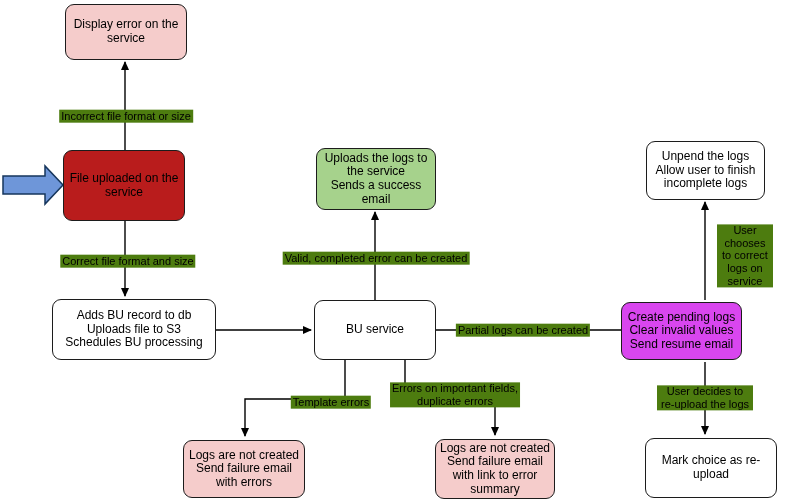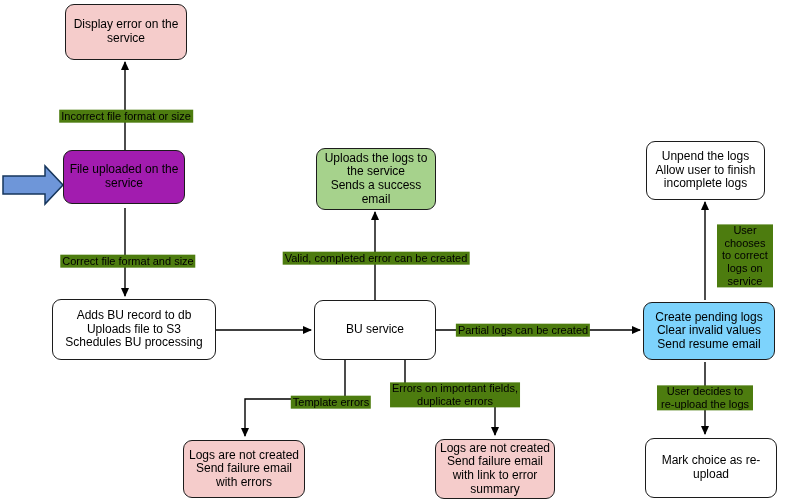--- a/index.html
+++ b/index.html
@@ -65,39 +65,39 @@
     <path d="M405,360 L405,397 L495,397 L495,435" stroke="#000000" stroke-width="1.4" fill="none" marker-end="url(#arrow)"></path>
     <path d="M705,300 L705,202" stroke="#000000" stroke-width="1.4" fill="none" marker-end="url(#arrow)"></path>
     <path d="M705,362 L705,434" stroke="#000000" stroke-width="1.4" fill="none" marker-end="url(#arrow)"></path>
 
     <polygon points="3,176 45,176 45,166 63,185 45,204 45,194 3,194" stroke-width="1.5" style="stroke: rgb(22, 54, 92); fill: rgb(110, 150, 217);"></polygon>
   </svg>
 
   <div class="node" style="left: 65px; top: 4px; width: 122px; height: 56px; background-color: rgb(245, 204, 203);">Display error on the
 service</div>
 
-  <div class="node" style="left: 63px; top: 150px; width: 122px; height: 54px; background-color: #a21caf;">File uploaded on the
+  <div class="node" style="left: 63px; top: 150px; width: 122px; height: 71px; background-color: #b91c1c;">File uploaded on the
 service</div>
 
   <div class="node" style="left: 52px; top: 299px; width: 164px; height: 61px; background-color: rgb(255, 255, 255);">Adds BU record to db
 Uploads file to S3
 Schedules BU processing</div>
 
   <div class="node" style="left: 314px; top: 300px; width: 122px; height: 60px; background-color: rgb(255, 255, 255);">BU service</div>
 
   <div class="node" style="left: 316px; top: 148px; width: 120px; height: 62px; background-color: rgb(166, 210, 140);">Uploads the logs to
 the service
 Sends a success
 email</div>
 
   <div class="node" style="left: 646px; top: 141px; width: 119px; height: 59px; background-color: rgb(255, 255, 255);">Unpend the logs
 Allow user to finish
 incomplete logs</div>
 
-  <div class="node" style="left: 643px; top: 302px; width: 132px; height: 58px; background-color: #7dd3fc;">Create pending logs
+  <div class="node" style="left: 621px; top: 302px; width: 121px; height: 58px; background-color: #d946ef;">Create pending logs
 Clear invalid values
 Send resume email</div>
 
   <div class="node" style="left: 645px; top: 438px; width: 132px; height: 60px; background-color: rgb(255, 255, 255);">Mark choice as re-
 upload</div>
 
   <div class="node" style="left: 183px; top: 440px; width: 122px; height: 58px; background-color: rgb(245, 204, 203);">Logs are not created
 Send failure email
 with errors</div>
 

